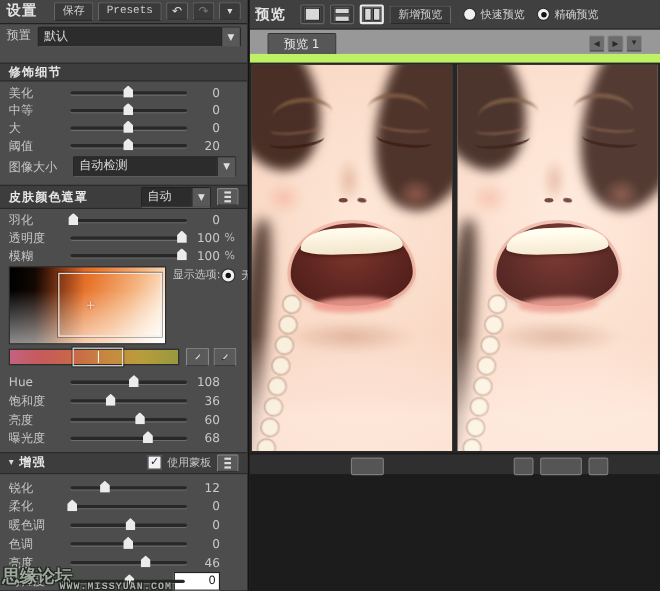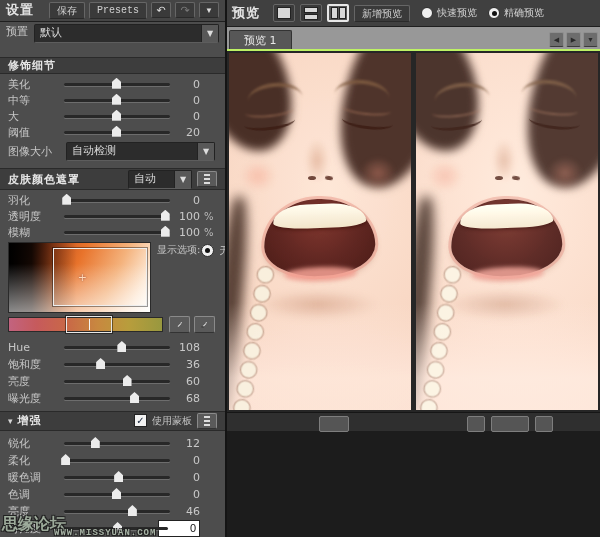--- a/index.html
+++ b/index.html
@@ -98,22 +98,22 @@
            display:flex;align-items:center;justify-content:center;gap:1px;cursor:pointer;padding:0;}
   .viewbtn.sel{border:2px solid #e8e8e8;background:#565656;}
   .vb-full{width:12px;height:10px;background:#d8d8d8;border:1px solid #222;}
   .vb-h{display:flex;flex-direction:column;gap:1px;}
   .vb-h i{width:12px;height:4px;background:#d8d8d8;border:1px solid #222;display:block;}
   .vb-v{display:flex;gap:1px;}
   .vb-v i{width:5px;height:10px;background:#d8d8d8;border:1px solid #222;display:block;}
   .p-radio{display:flex;align-items:center;gap:4px;margin-left:6px;cursor:pointer;}
   .p-radio .radio{width:10px;height:10px;}
   .p-radio-lab{font-size:10px;color:#d3d3d3;white-space:nowrap;}
-  .tabbar{height:22px;background:#989898;display:flex;align-items:flex-end;padding:0 2px;gap:2px;
-          border-bottom:2px solid #bef264;}
+  .tabbar{height:22px;background:#989898;display:flex;align-items:flex-end;padding:0 16px;gap:2px;
+          border-bottom:8px solid #bef264;}
   .tab{height:18px;background:#575757;border:1px solid #333;border-bottom:none;color:#e8e8e8;
        font-size:11px;display:flex;align-items:center;padding:0 14px;border-radius:2px 2px 0 0;cursor:pointer;}
   .tab-arrows{margin-left:auto;display:flex;gap:2px;padding-bottom:2px;}
   .tab-arrows .abtn{width:15px;height:15px;background:#6d6d6d;border:1px solid #8f8f8f;border-bottom-color:#3a3a3a;
           color:#2a2a2a;font-size:7px;display:flex;align-items:center;justify-content:center;cursor:pointer;border-radius:2px;}
   .stage{flex:1;background:#262626;display:flex;gap:5px;padding:2px 2px;min-height:0;}
   .pane{flex:1;position:relative;overflow:hidden;background:#eeD2c2;cursor:pointer;}
 
   
   .portrait{position:absolute;inset:0;

